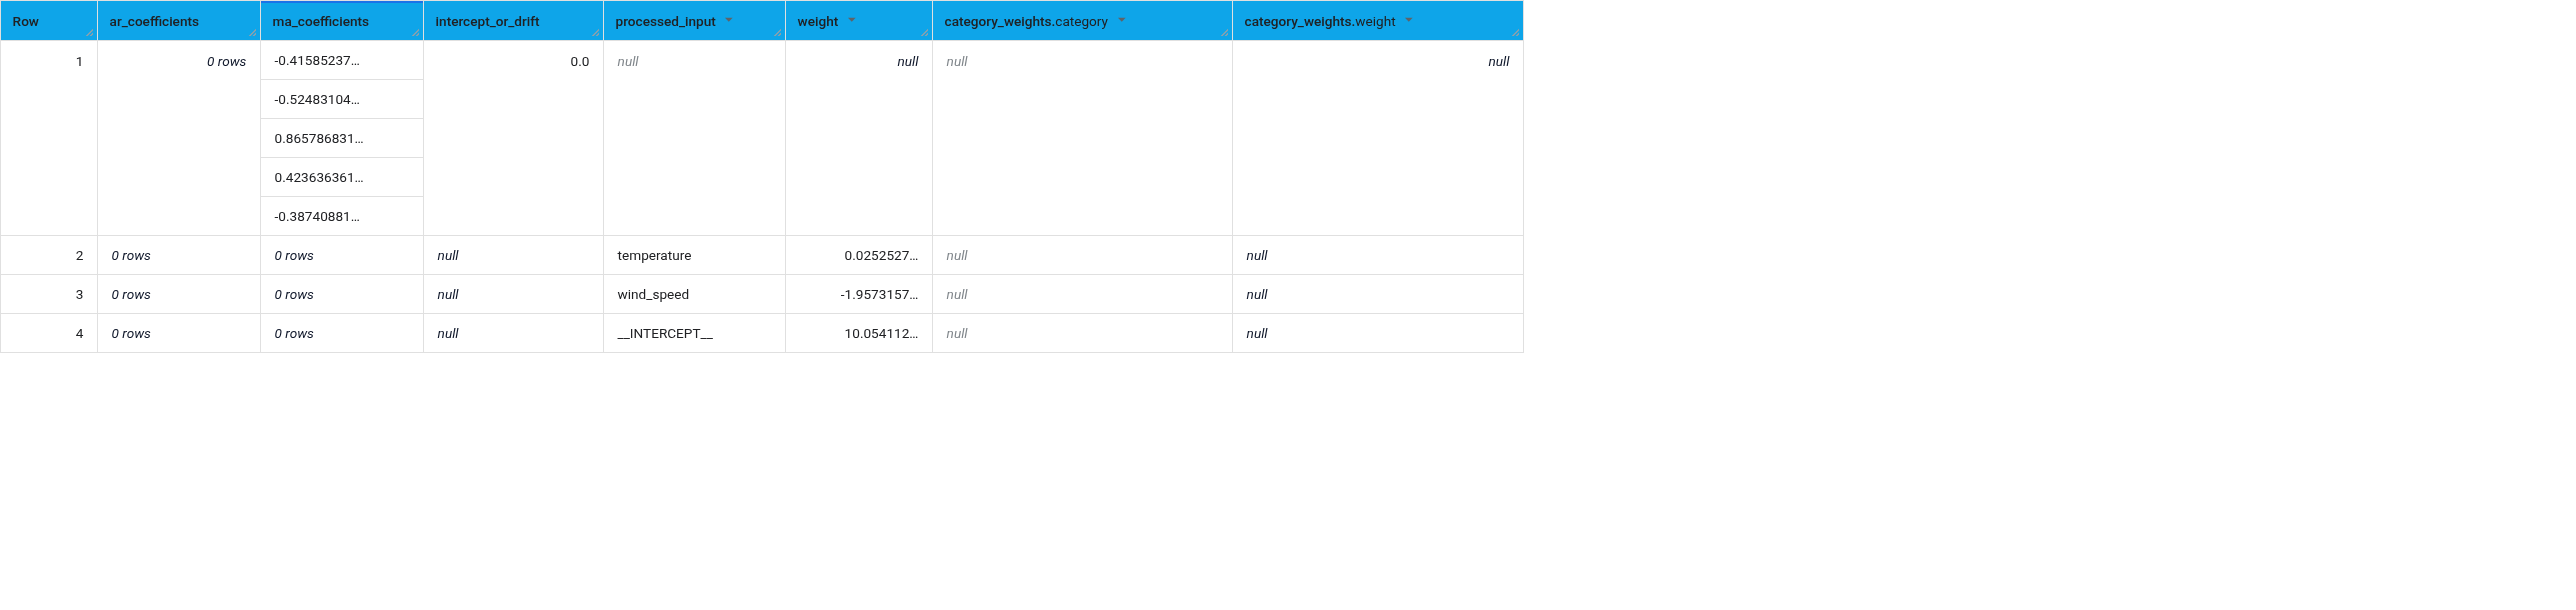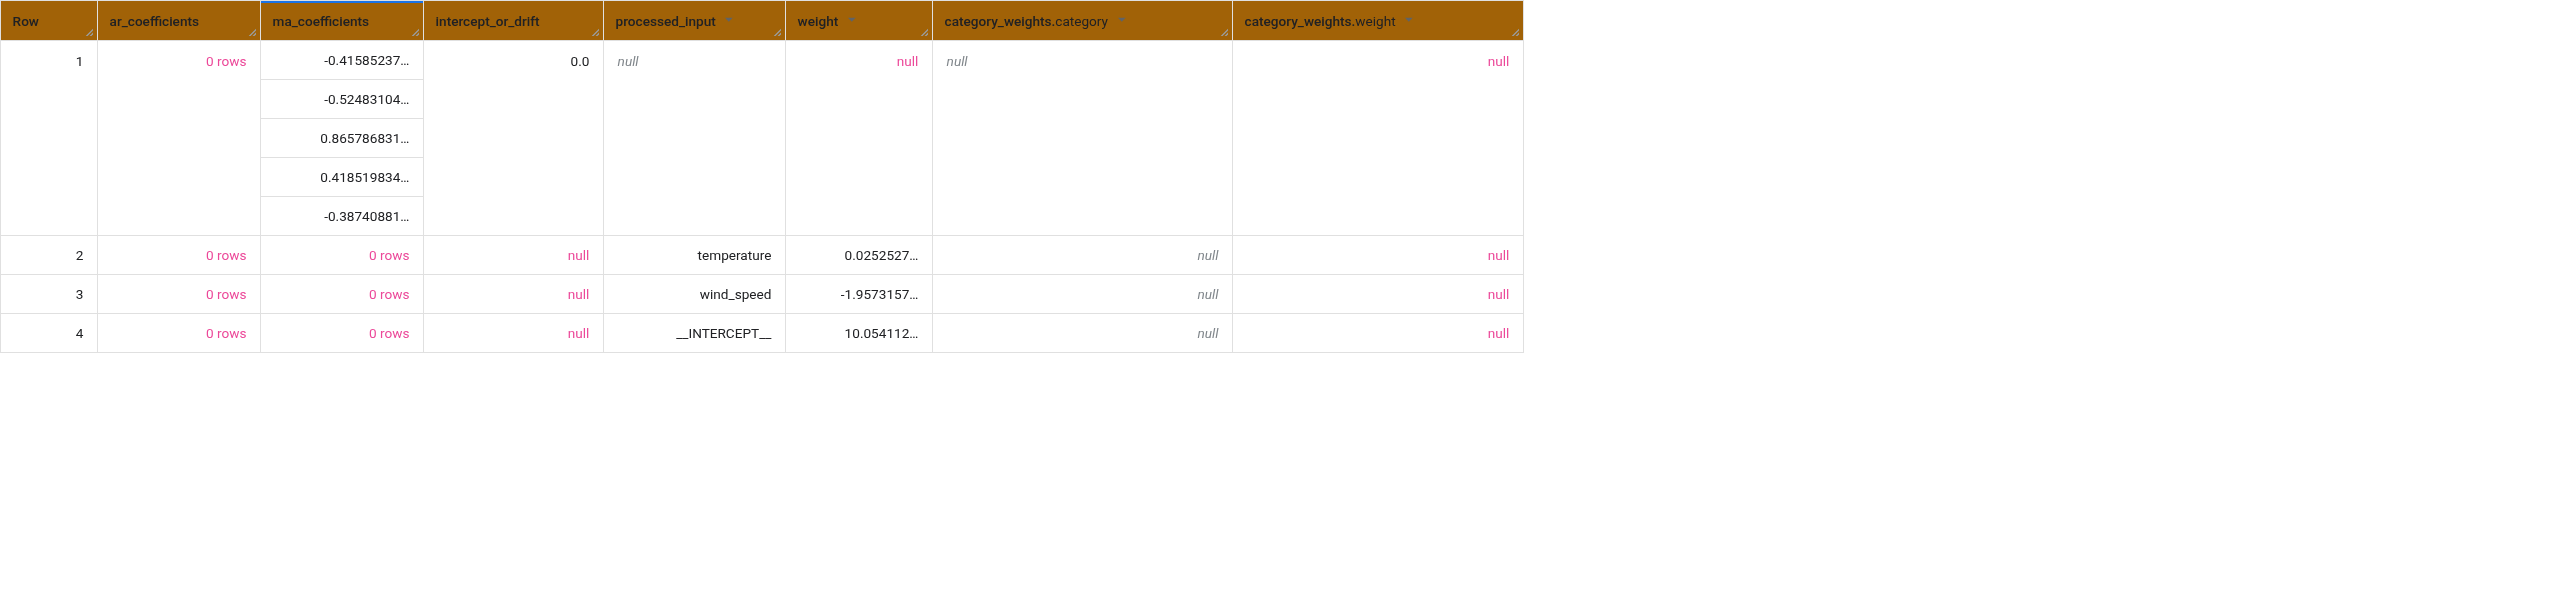--- a/index.html
+++ b/index.html
@@ -20,21 +20,21 @@
     table-layout: fixed;
   }
   th, td {
     border: 1px solid #e0e0e0;
     padding: 0;
     height: 39px;
     vertical-align: middle;
     background: #fff;
   }
   th {
-    background: #a16207;
+    background: #0ea5e9;
     font-weight: 500;
     color: #202124;
     position: relative;
     text-align: left;
     white-space: nowrap;
     overflow: hidden;
   }
   th.selected::before {
     content: "";
     position: absolute;
@@ -78,23 +78,23 @@
   .col-row { width: 97px; }
   .col-ar  { width: 163px; }
   .col-ma  { width: 163px; }
   .col-int { width: 180px; }
   .col-proc{ width: 182px; }
   .col-wt  { width: 147px; }
   .col-cwc { width: 300px; }
   .col-cww { width: 291px; }
 
   .num-right { text-align: right; }
-  .text-left { text-align: right; }
+  .text-left { text-align: left; }
   .muted { color: #80868b; font-style: italic; }
-  .muted-right { color: #ec4899; text-align: right; }
+  .muted-right { color: #0f172a; font-style: italic; text-align: left; }
   td.tall-span { vertical-align: top; }
   td.tall-span .cell-inner-top {
     height: 39px;
     display: flex;
     align-items: center;
   }
   td.tall-span.num-right .cell-inner-top,
   td.tall-span.muted-right .cell-inner-top { justify-content: flex-end; }
   td.tall-span.text-left .cell-inner-top { justify-content: flex-start; }
 </style>
@@ -257,21 +257,21 @@
             </div>
           </td>
     </tr>
     <tr>
           <td class="text-left"><span>-0.52483104…</span></td>
         </tr>
     <tr>
           <td class="text-left"><span>0.865786831…</span></td>
         </tr>
     <tr>
-          <td class="text-left"><span>0.418519834…</span></td>
+          <td class="text-left"><span>0.423636361…</span></td>
         </tr>
     <tr>
           <td class="text-left"><span>-0.38740881…</span></td>
         </tr>
 
     <tr>
       <td class="num-right"><span>2</span></td>
       <td class="muted-right"><span>0 rows</span></td>
       <td class="muted-right"><span>0 rows</span></td>
       <td class="muted-right"><span>null</span></td>

